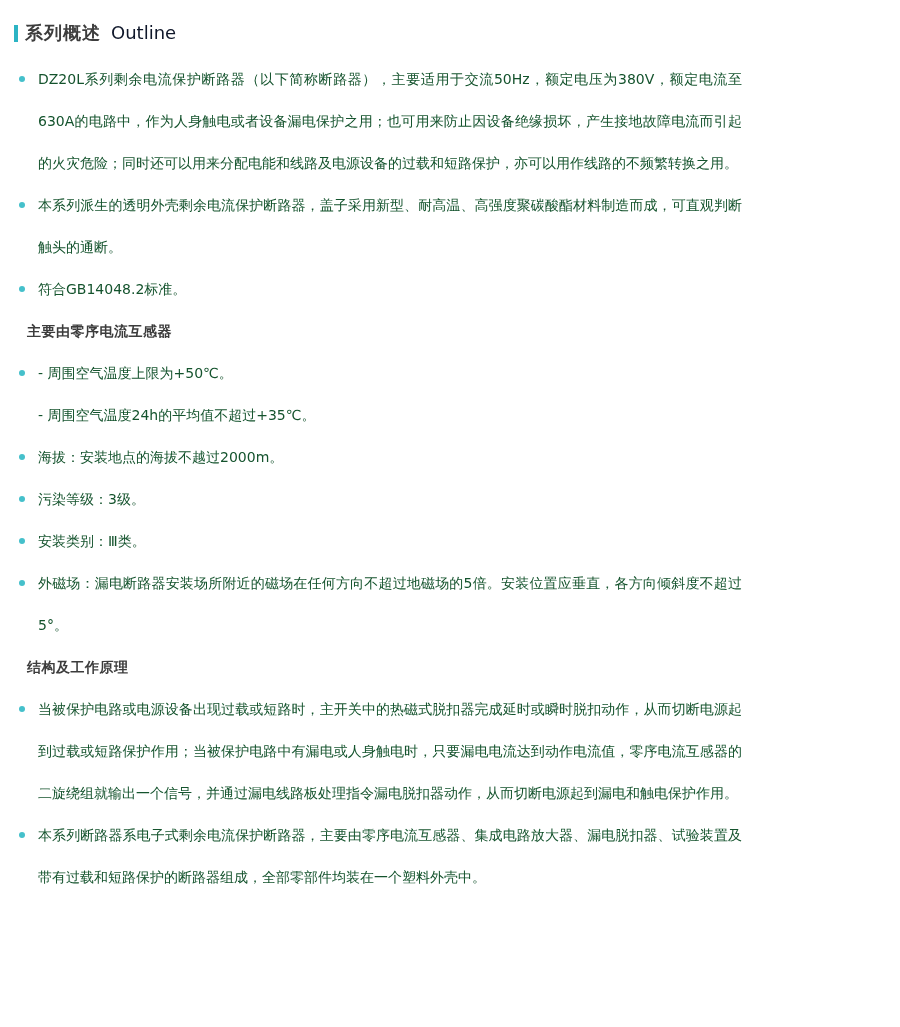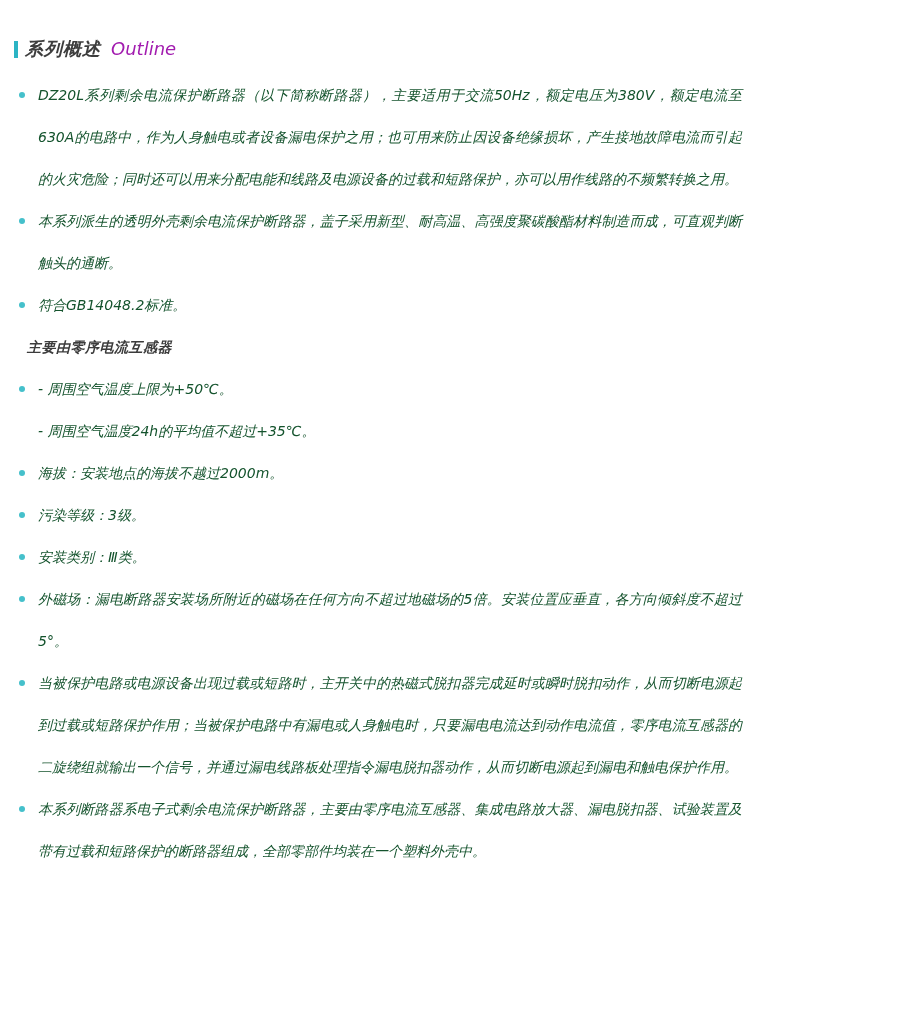--- a/index.html
+++ b/index.html
@@ -5,22 +5,21 @@
   * { margin: 0; padding: 0; box-sizing: border-box; }
   html, body { background: #ffffff; }
   body {
     font-family: "DejaVu Sans", "Liberation Sans", sans-serif;
     color: #5a5a5a;
   }
   .page {
     width: 800px;
     min-height: 1027px;
     background: #ffffff;
-    padding-top: 38px;
-    font-style: italic;
+    padding-top: 22px;
   }
   
   .title-row {
     margin-left: 14px;
     margin-bottom: 14px;
     display: flex;
     align-items: center;
     line-height: 22px;
   }
   .accent-bar {
@@ -31,21 +30,21 @@
     margin-right: 7px;
   }
   .title-zh {
     font-size: 18px;
     font-weight: bold;
     color: #3d3d3d;
     letter-spacing: 1px;
   }
   .title-en {
     font-size: 18px;
-    color: #a21caf;
+    color: #0f172a;
     margin-left: 10px;
   }
   
   .content {
     padding-left: 38px;
     padding-right: 58px;
   }
   .txt {
     font-size: 14px;
     line-height: 42px;
@@ -114,20 +113,21 @@
     </div>
     <div class="li">
       <span class="dot"></span>
       <p class="txt">安装类别：Ⅲ类。</p>
     </div>
     <div class="li">
       <span class="dot"></span>
       <p class="txt">外磁场：漏电断路器安装场所附近的磁场在任何方向不超过地磁场的5倍。安装位置应垂直，各方向倾斜度不超过5°。</p>
     </div>
 
+    <h3 class="section-heading">结构及工作原理</h3>
 
     <div class="li">
       <span class="dot"></span>
       <p class="txt">当被保护电路或电源设备出现过载或短路时，主开关中的热磁式脱扣器完成延时或瞬时脱扣动作，从而切断电源起到过载或短路保护作用；当被保护电路中有漏电或人身触电时，只要漏电电流达到动作电流值，零序电流互感器的二旋绕组就输出一个信号，并通过漏电线路板处理指令漏电脱扣器动作，从而切断电源起到漏电和触电保护作用。</p>
     </div>
     <div class="li">
       <span class="dot"></span>
       <p class="txt">本系列断路器系电子式剩余电流保护断路器，主要由零序电流互感器、集成电路放大器、漏电脱扣器、试验装置及带有过载和短路保护的断路器组成，全部零部件均装在一个塑料外壳中。</p>
     </div>
 

